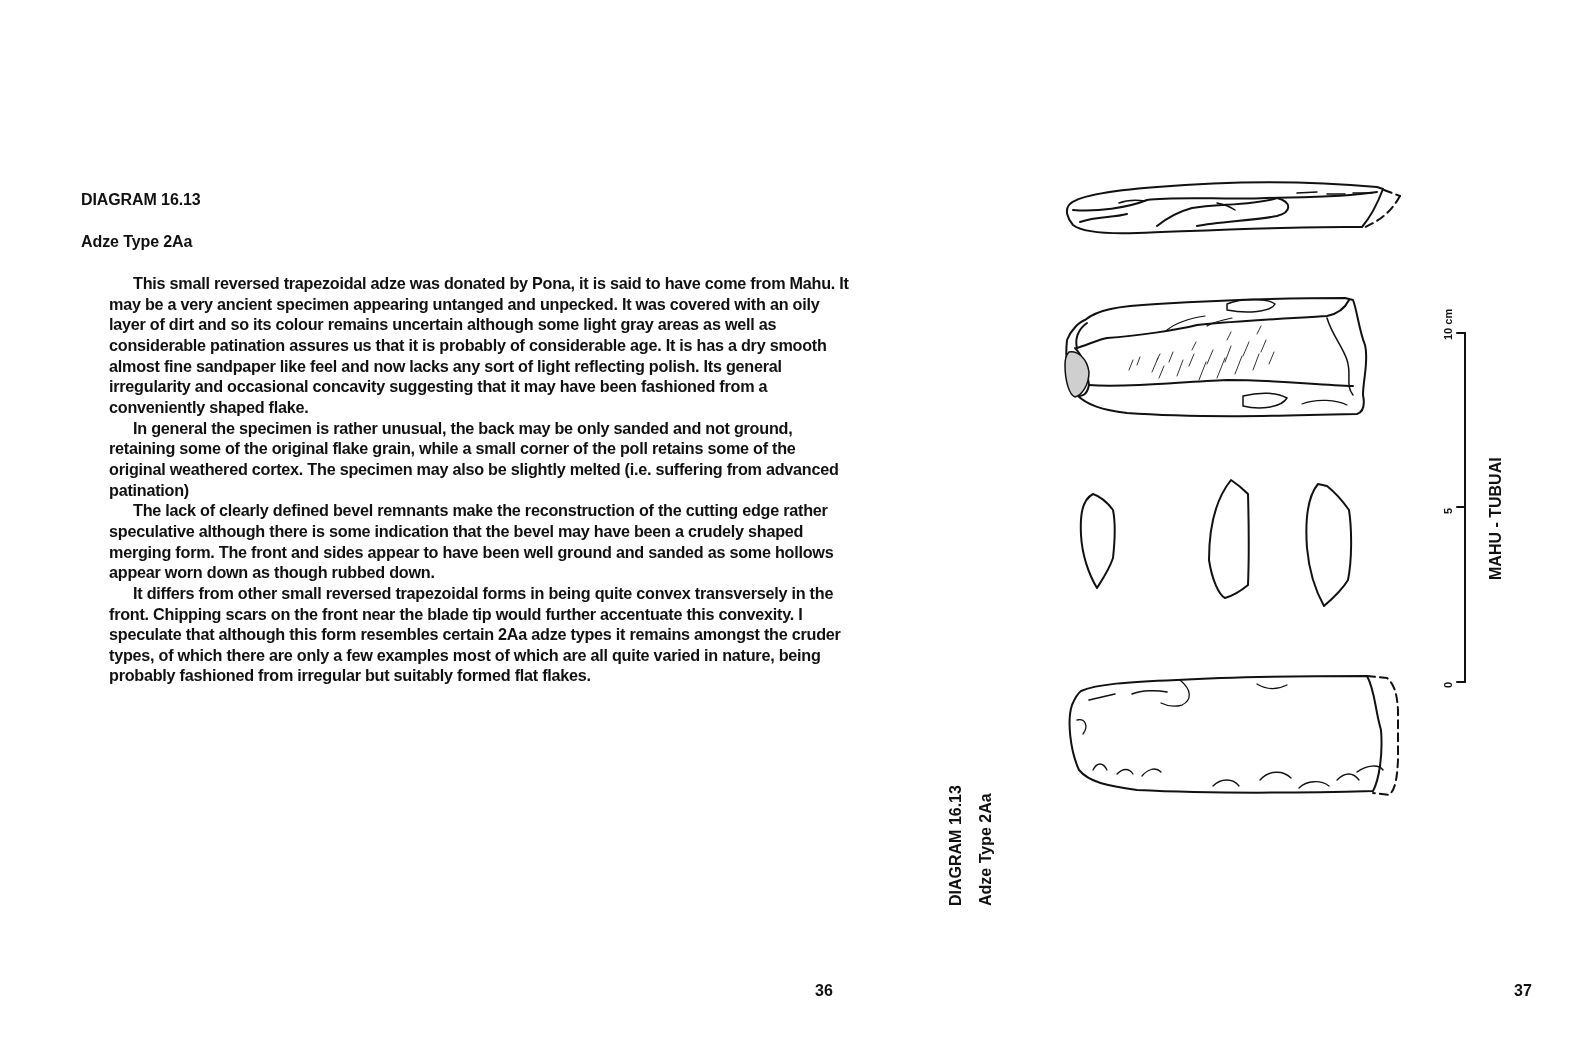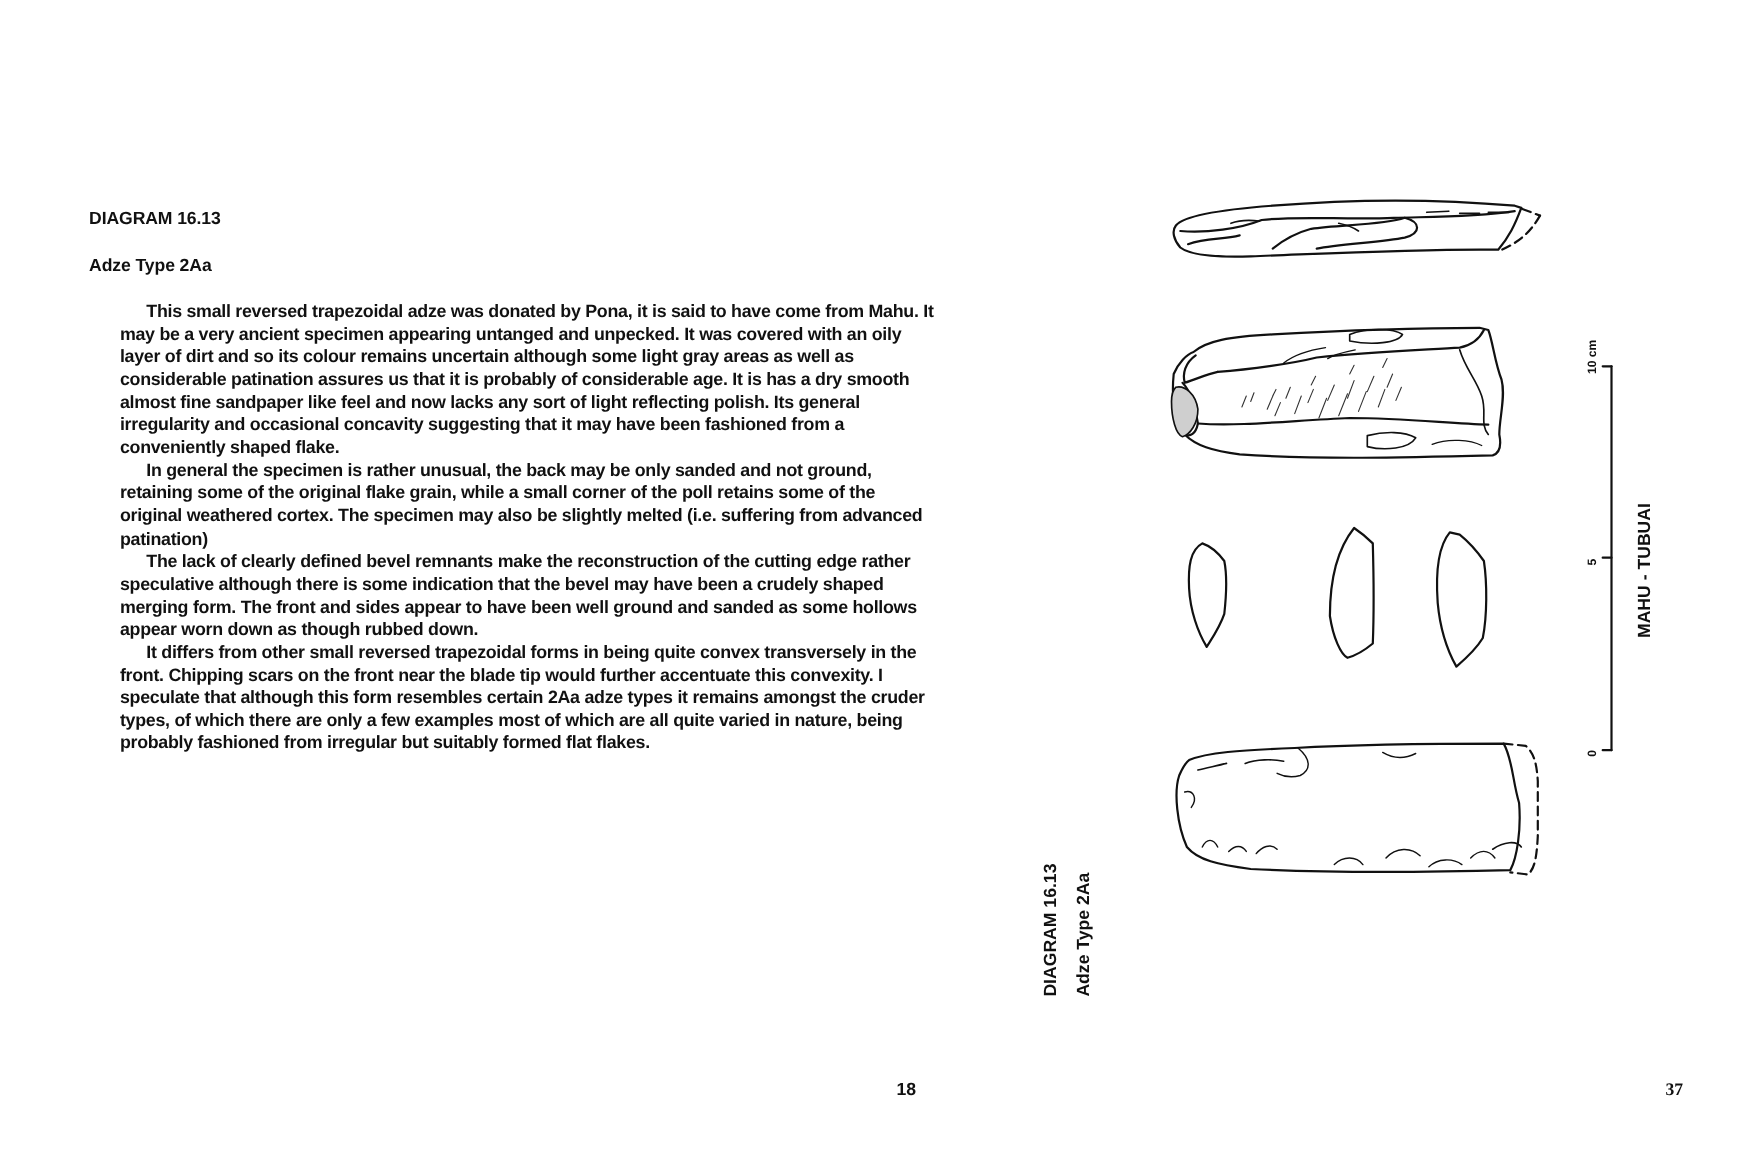--- a/index.html
+++ b/index.html
@@ -22,21 +22,21 @@
 
 <div class="page page-left">
   <div class="heading" style="top:191px;">DIAGRAM 16.13</div>
   <div class="heading" style="top:233px;">Adze Type 2Aa</div>
   <div class="body-text">
     <p>This small reversed trapezoidal adze was donated by Pona, it is said to have come from Mahu. It may be a very ancient specimen appearing untanged and unpecked. It was covered with an oily layer of dirt and so its colour remains uncertain although some light gray areas as well as considerable patination assures us that it is probably of considerable age. It is has a dry smooth almost fine sandpaper like feel and now lacks any sort of light reflecting polish. Its general irregularity and occasional concavity suggesting that it may have been fashioned from a conveniently shaped flake.</p>
     <p>In general the specimen is rather unusual, the back may be only sanded and not ground, retaining some of the original flake grain, while a small corner of the poll retains some of the original weathered cortex. The specimen may also be slightly melted (i.e. suffering from advanced patination)</p>
     <p>The lack of  clearly defined bevel remnants make the reconstruction of the cutting edge rather speculative although there is some indication that the bevel may have been a crudely shaped merging form. The front and sides appear to have been well ground and sanded as some hollows appear worn down as though rubbed down.</p>
     <p>It differs from other small reversed trapezoidal forms in being quite convex transversely in the front. Chipping scars on the front near the blade tip would further accentuate this convexity. I speculate that although this form resembles certain 2Aa adze types it remains amongst the cruder types, of which there are only a few examples most of which are all quite varied in nature, being probably fashioned from irregular but suitably formed flat flakes.</p>
   </div>
-  <div class="page-num" style="left:815px;">18</div>
+  <div class="page-num" style="left:815px;">36</div>
 </div>
 
 <div class="page page-right">
 
   <div class="vert" style="left:150px; top:906px; font-size:16px;">DIAGRAM 16.13</div>
   <div class="vert" style="left:180px; top:906px; font-size:16px;">Adze Type 2Aa</div>
 
   <div class="vert" style="left:690px; top:580px; font-size:16px;">MAHU - TUBUAI</div>
 
   <div class="vert" style="left:645px; top:688px; font-size:11px;">0</div>
@@ -104,14 +104,14 @@
         <path d="M320,774 C326,768 332,768 336,774" stroke-width="1.3"></path>
         <path d="M345,776 C350,770 358,766 364,772" stroke-width="1.3"></path>
         <path d="M416,786 C424,778 436,778 442,786" stroke-width="1.3"></path>
         <path d="M463,780 C472,770 486,770 494,778" stroke-width="1.3"></path>
         <path d="M502,788 C510,780 524,780 532,786" stroke-width="1.3"></path>
         <path d="M540,780 C548,772 556,772 562,780" stroke-width="1.3"></path>
       </g>
     </g>
   </svg>
 
-  <div class="page-num" style="left:717px;font-family:Liberation Serif, serif;">37</div>
+  <div class="page-num" style="left:717px;">37</div>
 </div>
 
 </body></html>

